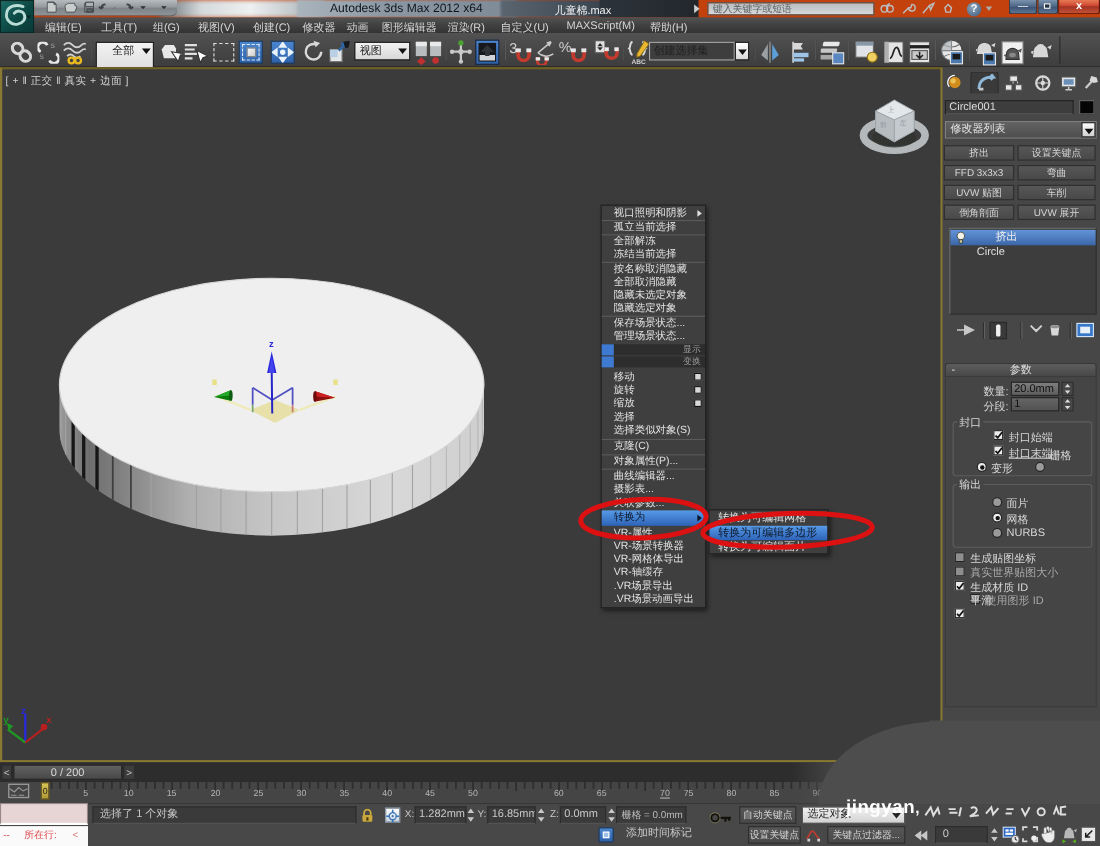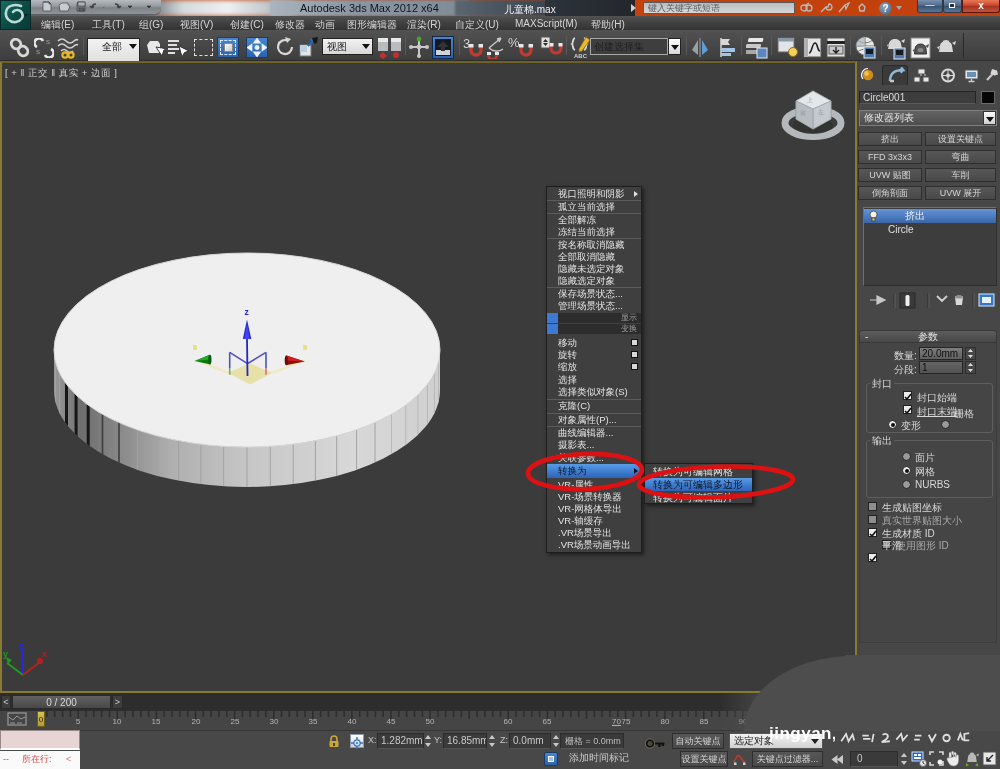--- a/index.html
+++ b/index.html
@@ -654,34 +654,35 @@
       <span style="position:absolute;left:188px;width:16px;text-align:center;">20</span>
       <span style="position:absolute;left:227px;width:16px;text-align:center;">25</span>
       <span style="position:absolute;left:266px;width:16px;text-align:center;">30</span>
       <span style="position:absolute;left:305px;width:16px;text-align:center;">35</span>
       <span style="position:absolute;left:344px;width:16px;text-align:center;">40</span>
       <span style="position:absolute;left:383px;width:16px;text-align:center;">45</span>
       <span style="position:absolute;left:422px;width:16px;text-align:center;">50</span>
       <span style="position:absolute;left:461px;width:16px;text-align:center;margin-top:14px;">55</span>
       <span style="position:absolute;left:500px;width:16px;text-align:center;">60</span>
       <span style="position:absolute;left:539px;width:16px;text-align:center;">65</span>
-      <span style="position:absolute;left:612px;width:16px;text-align:left;text-decoration:underline;">70</span>
+      <span style="position:absolute;left:593px;width:16px;text-align:right;text-decoration:underline;">70</span>
       <span style="position:absolute;left:618px;width:16px;text-align:center;">75</span>
       <span style="position:absolute;left:657px;width:16px;text-align:center;">80</span>
       <span style="position:absolute;left:696px;width:16px;text-align:center;">85</span>
       <span style="position:absolute;left:735px;width:16px;text-align:center;">90</span>
     </div>
 </div>
 <div class="abs" id="statusbar">
   <div class="abs" style="left:0;top:-1px;width:80px;height:20px;background:#e7d4d4;border:1px solid #9a8888;border-bottom:2px solid #fff;"></div>
   <div class="abs" style="left:0;top:20px;width:80px;height:19px;background:#fafafa;color:#e04848;font-size:9px;line-height:17px;">
       <span style="position:absolute;left:3px;">--</span>
       <span style="position:absolute;left:22px;">所在行:</span>
       <span style="position:absolute;left:66px;color:#d87878;">&lt;</span>
     </div>
+  <div class="fld" style="left:84px;top:2px;width:240px;height:16px;">选择了 1 个对象</div>
   <svg class="abs" style="left:328px;top:4px" width="12" height="13" viewBox="0 0 12 13">
       <path d="M3 6V4a3 3 0 0 1 6 0v2" fill="none" stroke="#caa93c" stroke-width="1.6"></path>
       <rect x="1.5" y="6" width="9" height="6" rx="1" fill="#caa93c"></rect>
       <rect x="5" y="8" width="2" height="3" fill="#4a3a10"></rect>
     </svg>
   <div class="abs" style="left:350px;top:3px;width:14px;height:14px;background:linear-gradient(#fdfdfd,#c8d4e0);border:1px solid #8a9aa8;"><svg width="12" height="12" viewBox="0 0 12 12">
         <circle cx="6" cy="6" r="3.2" fill="none" stroke="#3a74b8" stroke-width="1.2"></circle>
         <path d="M6 0v3M6 9v3M0 6h3M9 6h3" stroke="#3a74b8" stroke-width="1.4"></path>
         <circle cx="6" cy="6" r="1" fill="#3a74b8"></circle>
       </svg></div>

